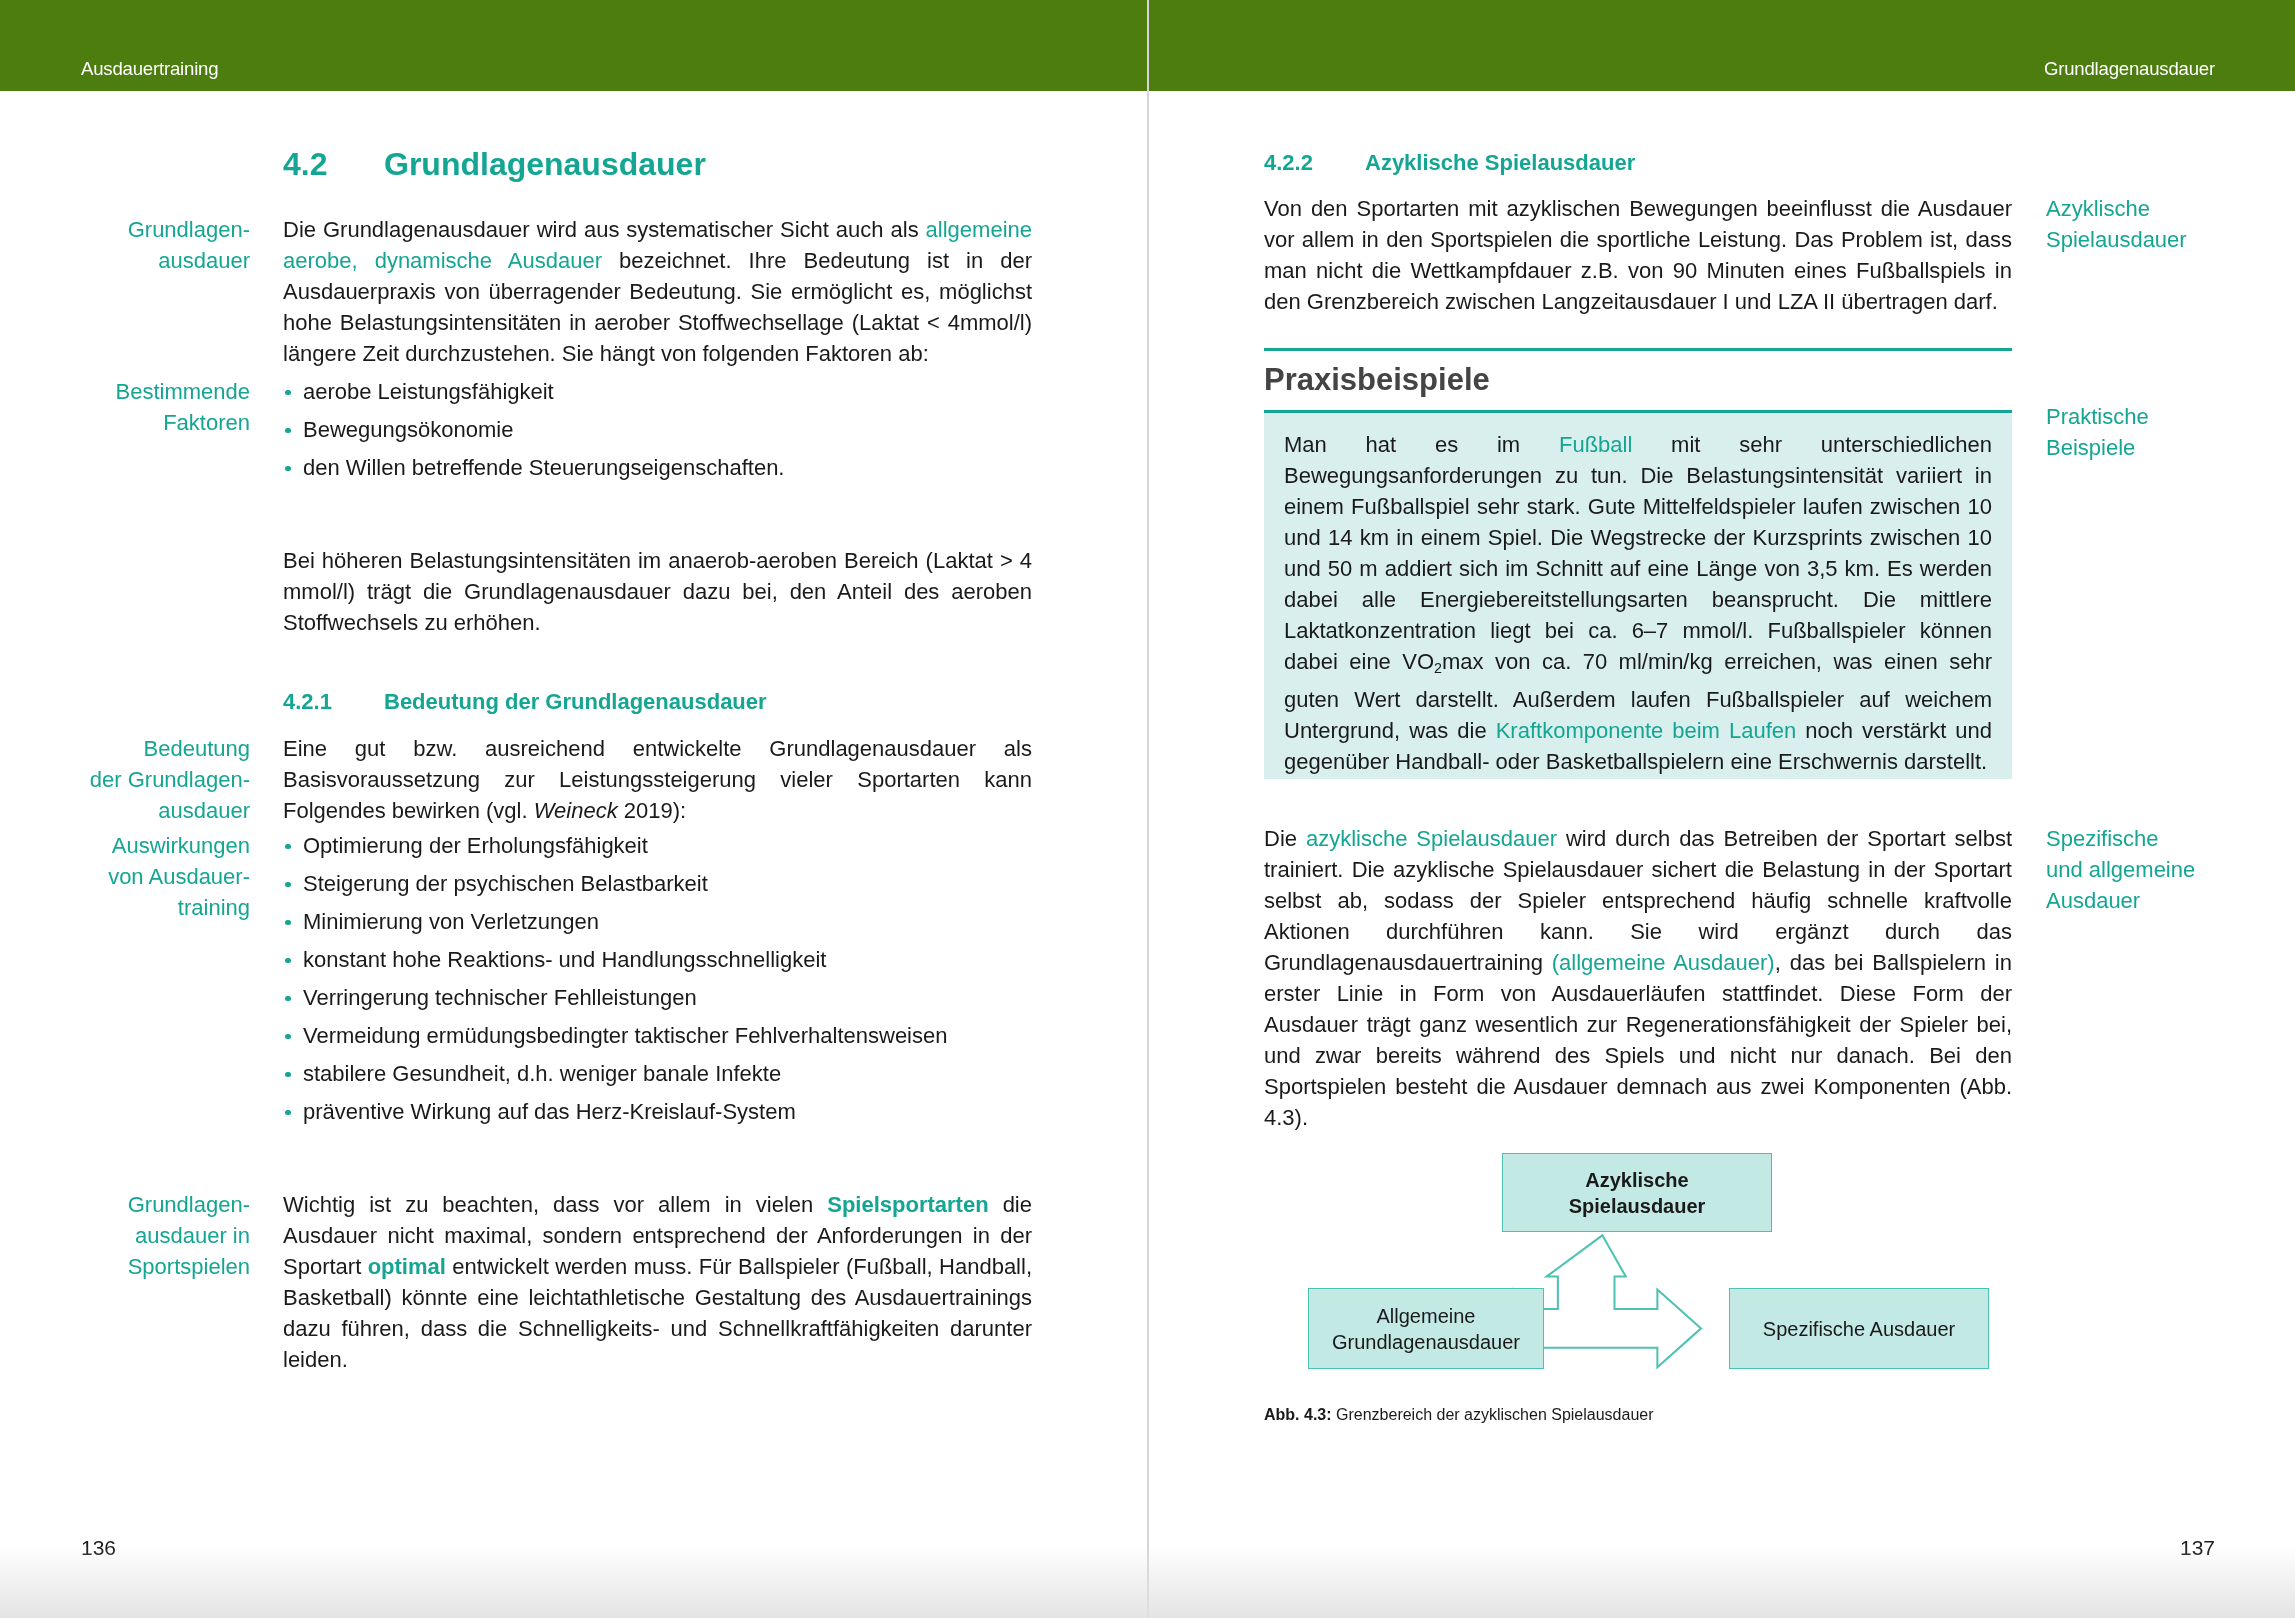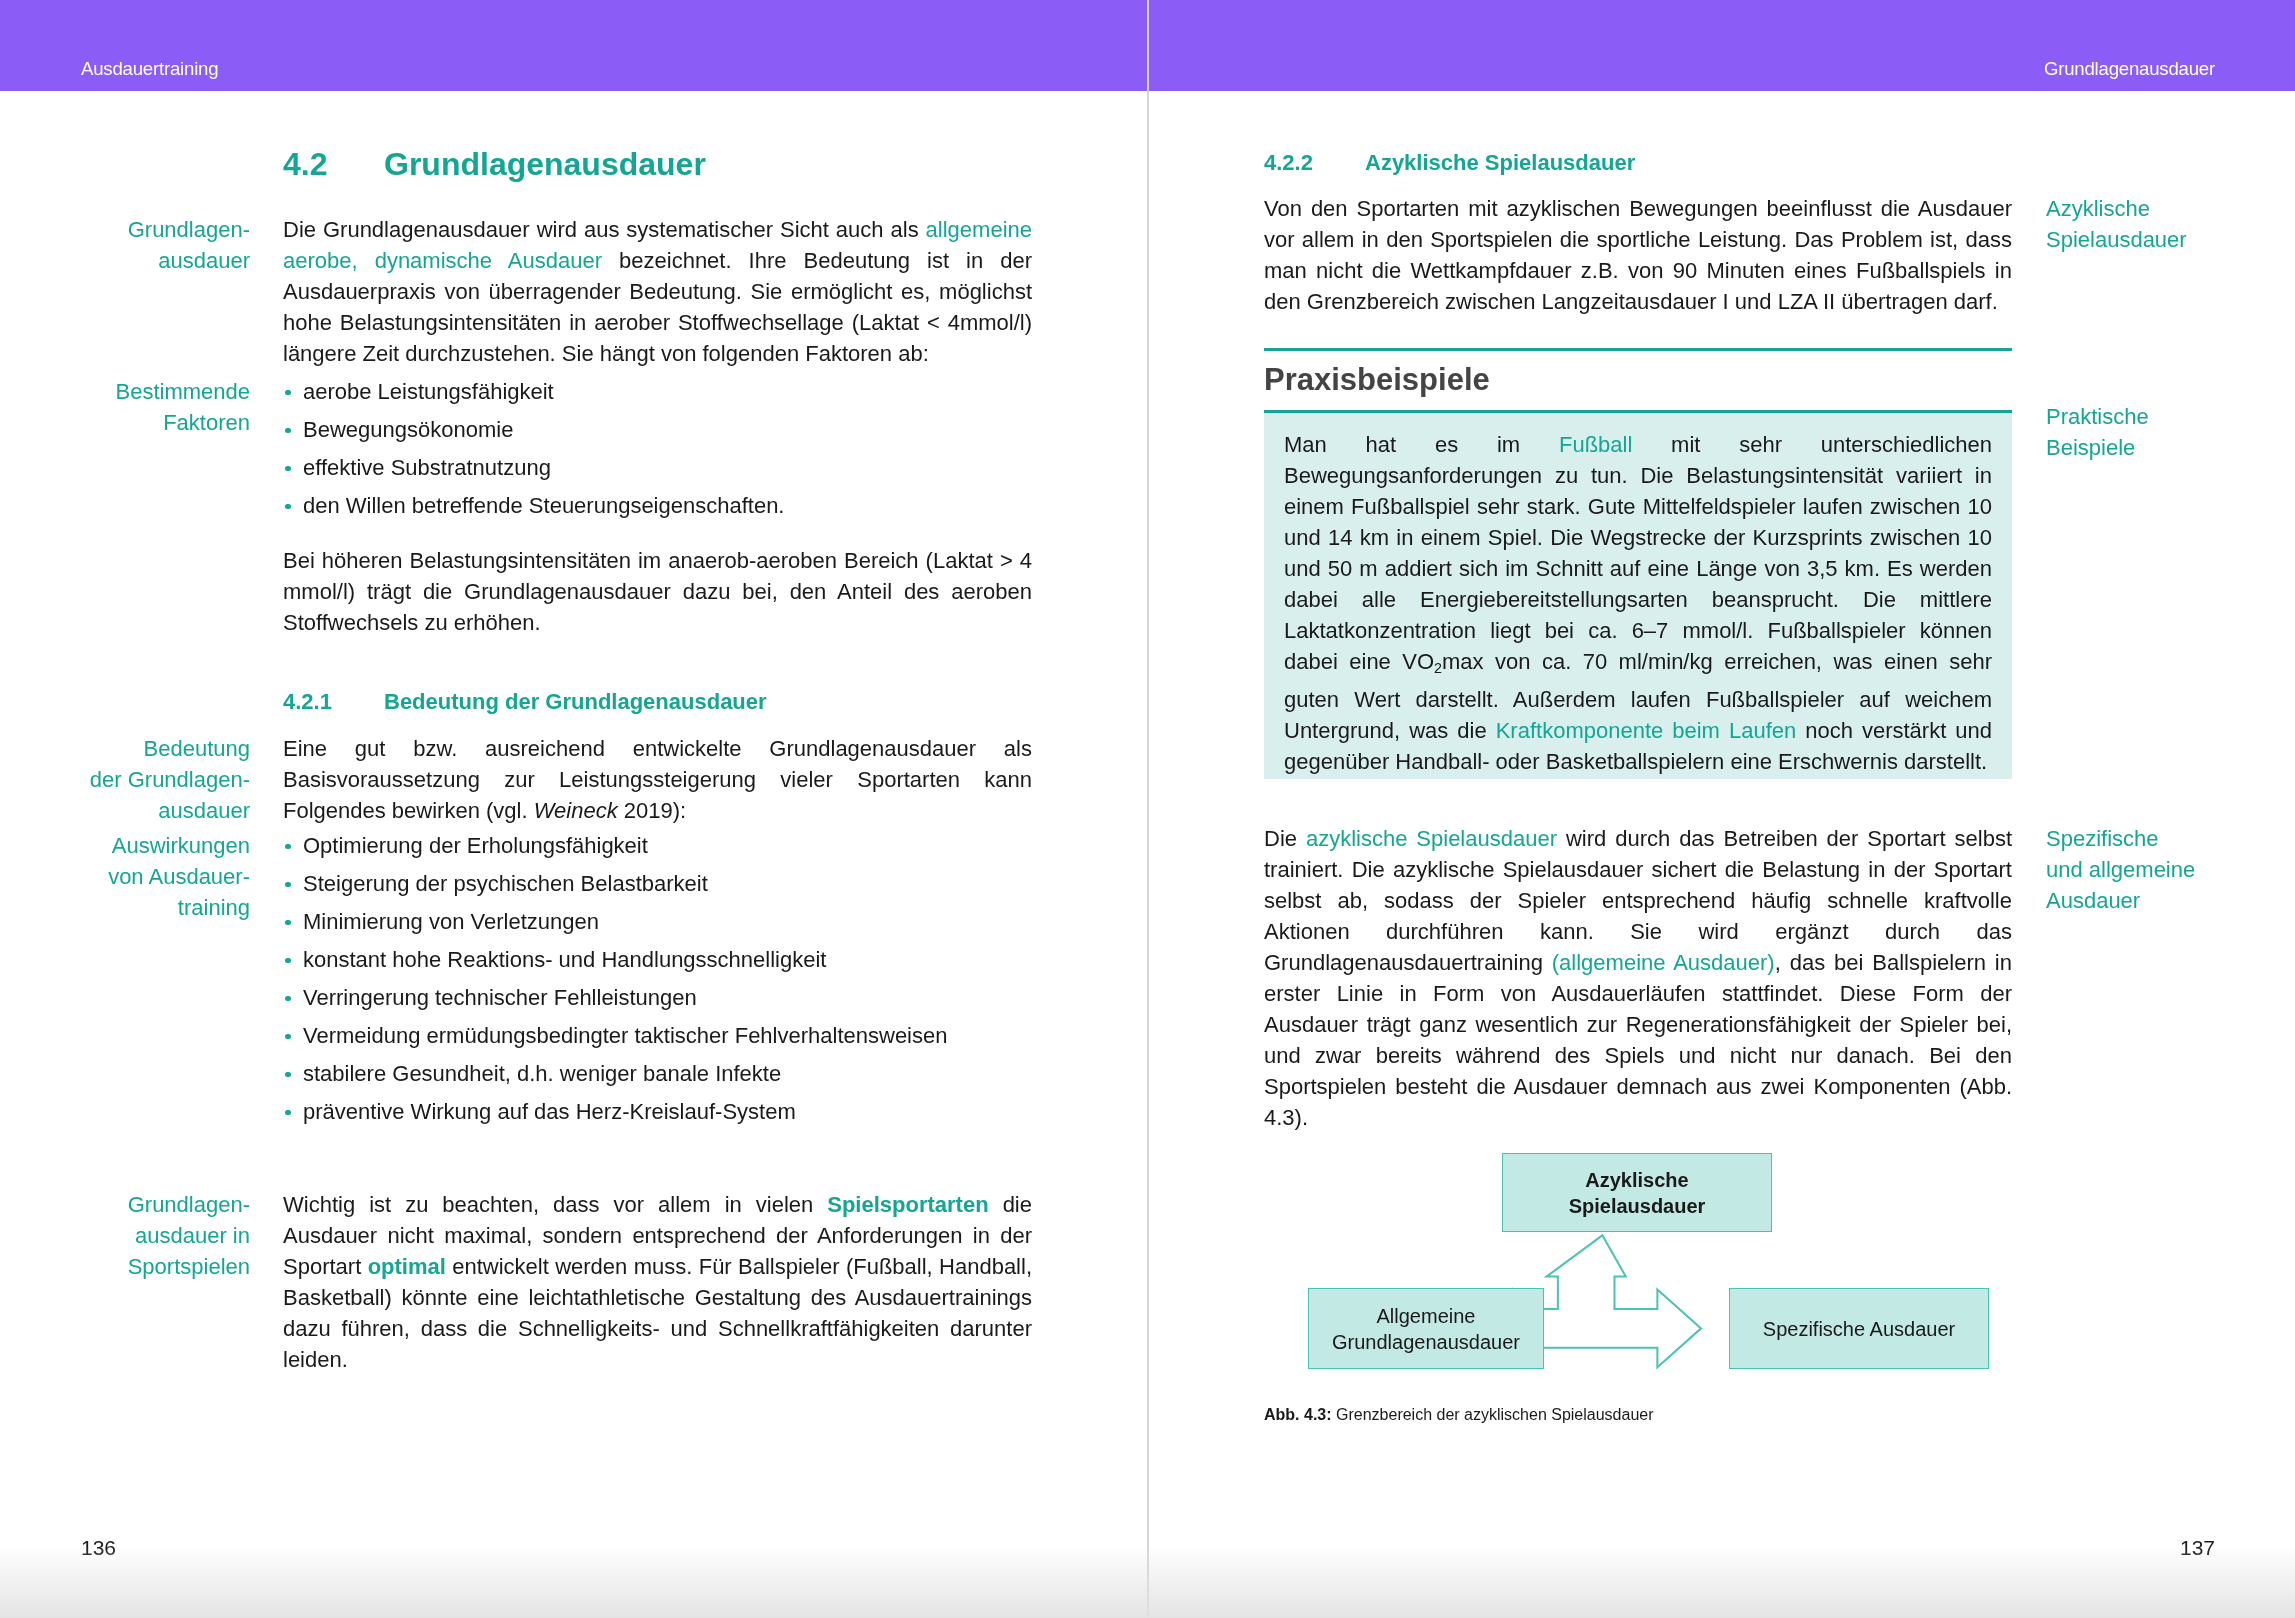--- a/index.html
+++ b/index.html
@@ -2,21 +2,21 @@
 <html style="font-size:13px"><head>
 <meta charset="utf-8">
 <style>
   html,body{margin:0;padding:0;}
   body{width:2295px;height:1618px;position:relative;overflow:hidden;background:#fff;font-family:"Liberation Sans",sans-serif;color:#1a1a1a;}
   .page{position:absolute;top:0;height:1618px;background:#fff;}
   .page.left{left:0;width:1147px;}
   .page.right{left:1149px;width:1147px;}
   .spine{position:absolute;left:1147px;top:0;width:2.4px;height:1618px;background:#d6d6d6;}
   .bottom-shade{position:absolute;left:0;bottom:0;width:2295px;height:73px;background:linear-gradient(to bottom,rgba(255,255,255,0),rgba(225,225,225,0.9));pointer-events:none;}
-  .header{position:absolute;top:0;height:91px;background:#8b5cf6;}
+  .header{position:absolute;top:0;height:91px;background:#4d7c0f;}
   .left .header{left:0;width:1147px;}
   .right .header{left:0;width:1147px;}
   .running-head{position:absolute;top:58px;color:#fff;font-size:18.6px;letter-spacing:-0.2px;}
   .left .running-head{left:81px;}
   .right .running-head{right:81px;}
   .h1{position:absolute;left:283px;top:146px;font-size:32px;font-weight:bold;color:#14A593;white-space:nowrap;}
   .h1 .num{display:inline-block;width:101px;}
   .h2{position:absolute;font-size:22px;font-weight:bold;color:#14A593;white-space:nowrap;}
   .h2 .num{display:inline-block;width:101px;}
   .body{position:absolute;font-size:22px;line-height:31px;text-align:justify;}
@@ -64,21 +64,20 @@
     <span>Die Grundlagenausdauer wird aus systematischer Sicht auch als </span><span class="kw">allgemeine aerobe, dynamische Ausdauer</span><span> bezeichnet. Ihre Bedeutung ist in der Ausdauerpraxis von überragender Bedeutung. Sie ermöglicht es, möglichst hohe Belastungsintensitäten in aerober Stoffwechsellage (Laktat &lt; 4mmol/l) längere Zeit durchzustehen. Sie hängt von folgenden Faktoren ab:</span>
   </div>
 
   <div class="margin-note" style="top:376px;">
     <div>Bestimmende</div>
     <div>Faktoren</div>
   </div>
   <ul class="bullets" style="top:376px;">
     <li>aerobe Leistungsfähigkeit</li>
     <li>Bewegungsökonomie</li>
-    <li>effektive Substratnutzung</li>
     <li>den Willen betreffende Steuerungseigenschaften.</li>
   </ul>
 
   <div class="body" style="top:545px;">Bei höheren Belastungsintensitäten im anaerob-aeroben Bereich (Laktat &gt; 4 mmol/l) trägt die Grundlagenausdauer dazu bei, den Anteil des aeroben Stoffwechsels zu erhöhen.</div>
 
   <div class="h2" style="left:283px;top:689px;">
     <span class="num">4.2.1</span><span>Bedeutung der Grundlagenausdauer</span>
   </div>
 
   <div class="margin-note" style="top:733px;">

